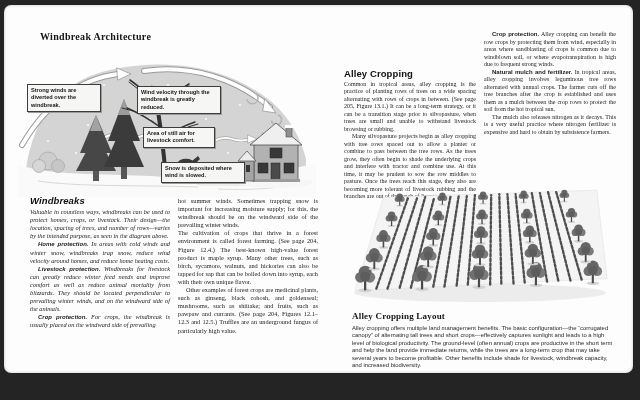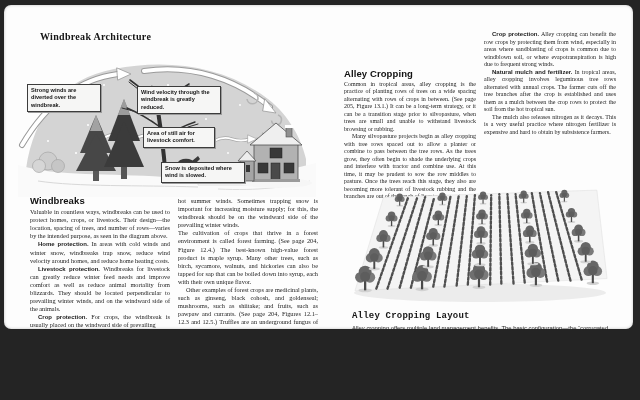--- a/index.html
+++ b/index.html
@@ -1,32 +1,32 @@
 <!DOCTYPE html>
 <html><head>
 <meta charset="utf-8">
 <style>
   html,body{margin:0;padding:0;width:640px;height:400px;overflow:hidden;background:#242424;}
   body{font-family:"Liberation Serif",serif;color:#1a1a1a;}
-  .spread{position:absolute;left:4px;top:5px;width:629px;height:324px;background:#fdfdfd;border-radius:7px;overflow:hidden;box-shadow:inset 0 0 3px rgba(0,0,0,.25);}
+  .spread{position:absolute;left:4px;top:5px;width:629px;height:368px;background:#fdfdfd;border-radius:7px;overflow:hidden;box-shadow:inset 0 0 3px rgba(0,0,0,.25);}
   .abs{position:absolute;}
   .fig-title{font-family:"Liberation Serif",serif;font-weight:bold;font-size:10px;letter-spacing:.3px;color:#161616;}
   .col{position:absolute;width:140px;font-size:6.3px;line-height:8.1px;text-align:justify;color:#222;}
   .col.rt{width:132px;font-size:6px;line-height:7.5px;}
   h3{font-family:"Liberation Sans",sans-serif;font-weight:bold;font-size:9.5px;margin:0 0 3px 0;color:#111;letter-spacing:.1px;}
   h3.sp{margin-top:7px;}
   p{margin:0;}
   p.ind{text-indent:8px;}
   .lead{font-family:"Liberation Sans",sans-serif;font-weight:bold;font-size:6px;}
   .callout{position:absolute;background:#f6f6f5;border:1px solid #3c3c3c;padding:2px 3px;font-family:"Liberation Sans",sans-serif;font-weight:bold;font-size:5.6px;line-height:1.3;color:#151515;box-shadow:1px 1px 0 #9b9b9b;}
   .rule{position:absolute;height:1px;background:#bdbdbd;}
   .footer-num{font-family:"Liberation Sans",sans-serif;font-weight:bold;font-size:7px;color:#111;}
   .footer-sect{font-family:"Liberation Sans",sans-serif;font-size:5.8px;letter-spacing:.6px;color:#555;}
   .footer-sect.rt{letter-spacing:.2px;font-size:6.2px;}
-  .cap-title{font-family:Liberation Mono, monospace;font-weight:bold;font-size:9px;letter-spacing:.2px;color:#161616;}
+  .cap-title{font-family:Liberation Serif, serif;font-weight:bold;font-size:9px;letter-spacing:.2px;color:#161616;}
   .caption{position:absolute;width:262px;font-family:"Liberation Sans",sans-serif;font-size:5.9px;line-height:7.4px;color:#2a2a2a;text-align:left;}
 </style>
 </head>
 <body>
 
 <div class="spread">
 
   <div class="abs fig-title" style="left:36px;top:26px;">Windbreak Architecture</div>
 
   <div class="abs" style="left:14px;top:44px;width:298px;height:148px;">
@@ -141,21 +141,21 @@
         <polygon points="-2,46 7,36 16,46" fill="#ededed" stroke="#4e4e4e" stroke-width="0.7"></polygon>
         <rect x="4" y="50" width="6" height="7" fill="#383838"></rect>
       </g>
     </svg>
     <div class="callout" style="left:9px;top:35px;width:66px;">Strong winds are diverted over the windbreak.</div>
     <div class="callout" style="left:119px;top:37px;width:76px;">Wind velocity through the windbreak is greatly reduced.</div>
     <div class="callout" style="left:125px;top:78px;width:64px;">Area of still air for livestock comfort.</div>
     <div class="callout" style="left:143px;top:113px;width:76px;">Snow is deposited where wind is slowed.</div>
   </div>
 
-  <div class="col" style="left:26px;top:192px;">
+  <div class="col" style="left:26px;top:192px;font-style:italic;">
     <h3>Windbreaks</h3>
     <p>Valuable in countless ways, windbreaks can be used to protect homes, crops, or livestock. Their design—the location, spacing of trees, and number of rows—varies by the intended purpose, as seen in the diagram above.</p>
     <p class="ind"><span class="lead">Home protection.</span> <span>In areas with cold winds and winter snow, windbreaks trap snow, reduce wind velocity around homes, and reduce home heating costs.</span></p>
     <p class="ind"><span class="lead">Livestock protection.</span> <span>Windbreaks for livestock can greatly reduce winter feed needs and improve comfort as well as reduce animal mortality from blizzards. They should be located perpendicular to prevailing winter winds, and on the windward side of the animals.</span></p>
     <p class="ind"><span class="lead">Crop protection.</span> <span>For crops, the windbreak is usually placed on the windward side of prevailing</span></p>
   </div>
 
   <div class="col" style="left:174px;top:192px;">
     <p>hot summer winds. Sometimes trapping snow is important for increasing moisture supply; for this, the windbreak should be on the windward side of the prevailing winter winds.</p>
     <p>The cultivation of crops that thrive in a forest environment is called forest farming. (See page 204, Figure 12.4.) The best-known high-value forest product is maple syrup. Many other trees, such as birch, sycamore, walnuts, and hickories can also be tapped for sap that can be boiled down into syrup, each with their own unique flavor.</p>

